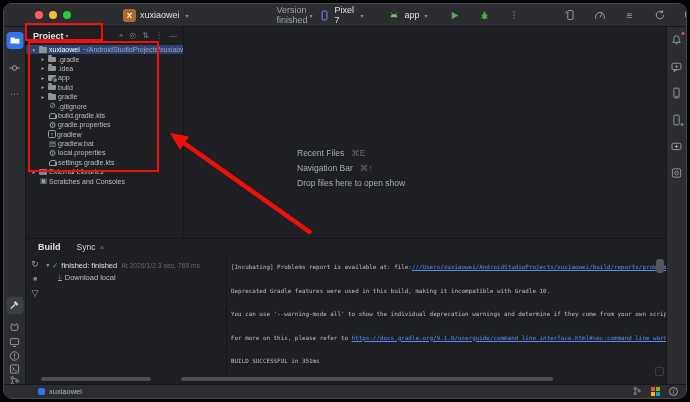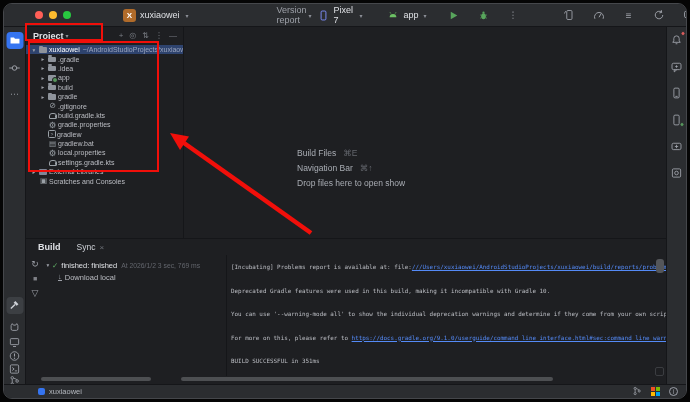--- a/index.html
+++ b/index.html
@@ -119,21 +119,21 @@
         <span class="tl r"></span>
         <span class="tl y"></span>
         <span class="tl g"></span>
       </div>
       <div class="proj-widget">
         <span class="proj-avatar">X</span>
         <span>xuxiaowei</span>
         <span class="chev">▾</span>
       </div>
       <div class="vcs-widget">
-        <span>Version report</span>
+        <span>Version finished</span>
         <span class="chev">▾</span>
       </div>
 
       <div class="tb-right">
         <div class="widget">
           <span class="tico">
             <svg width="11" height="11" viewBox="0 0 16 16">
                 <rect x="4.5" y="1.5" width="7" height="13" rx="1.6" fill="none" stroke="#7c8cf8" stroke-width="1.4"></rect>
               </svg>
           </span>
@@ -398,21 +398,21 @@
             <span class="chevt"></span>
             <span class="ti ti-scratch">▣</span>
             <span class="tlabel">Scratches and Consoles</span>
           </div>
         </div>
     </div>
 
     <div class="editor">
       <div class="shortcuts" id="shortcuts">
           <div class="sc-row">
-            <span class="sc-label">Build Files</span>
+            <span class="sc-label">Recent Files</span>
             <span class="sc-keys">⌘E</span>
           </div>
           <div class="sc-row">
             <span class="sc-label">Navigation Bar</span>
             <span class="sc-keys">⌘↑</span>
           </div>
           <div class="sc-row">
             <span class="sc-label">Drop files here to open show</span>
           </div>
         </div>

